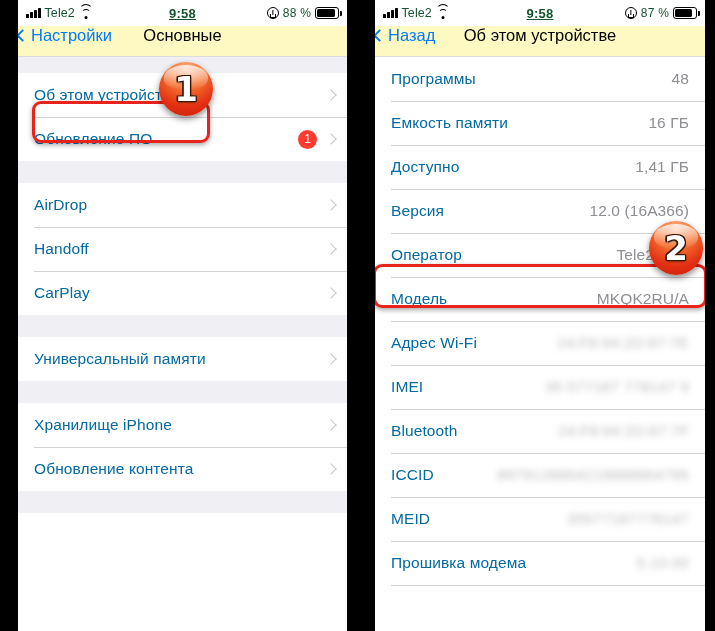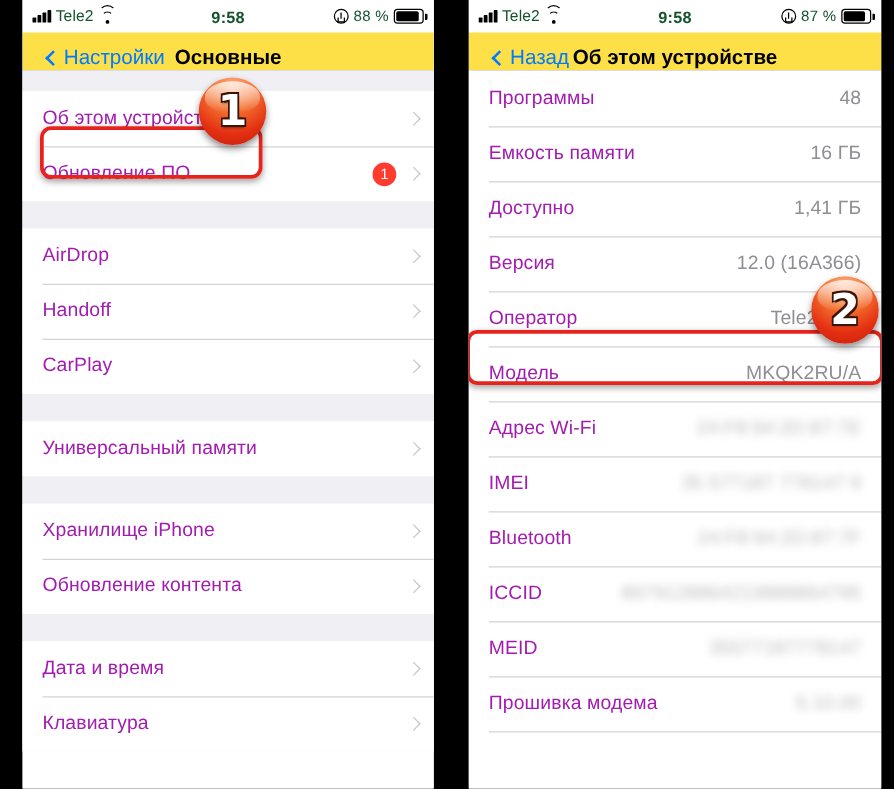--- a/index.html
+++ b/index.html
@@ -30,20 +30,21 @@
     background:#fff;
     display:flex; align-items:center;
     padding:0 8px;
     font-size:12.5px; color:#14532d;
   }
   .sb-left{ display:flex; align-items:center; gap:4px; }
   .sb-center{
     position:absolute; left:0; right:0; text-align:center;
     font-size:13px; font-weight:600; letter-spacing:.2px;
     pointer-events:none;
+    text-decoration:underline;
   }
   .sb-right{ margin-left:auto; display:flex; align-items:center; gap:4px; position:relative; z-index:2;}
   .carrier{ font-size:12.5px; font-weight:500; letter-spacing:.1px; }
 
   .bars{ display:flex; align-items:flex-end; gap:1.5px; height:10px; }
   .bars i{ display:block; width:2.5px; background:#000; border-radius:.5px; }
   .bars i:nth-child(1){height:4px;}
   .bars i:nth-child(2){height:6px;}
   .bars i:nth-child(3){height:8px;}
   .bars i:nth-child(4){height:10px;}
@@ -81,56 +82,56 @@
     position:relative; padding:1px;
   }
   .batt:after{
     content:""; position:absolute; right:-3.5px; top:3px;
     width:2px; height:5px; background:#000; border-radius:0 1px 1px 0;
   }
   .batt .fill{ height:100%; background:#000; border-radius:1.5px; }
 
   
   .navbar{
-    height:31px; background:#fde047;
-    display:flex; align-items:flex-end; position:relative;
-    padding:0 20px;
+    height:31px; background:#fef9c3;
+    display:flex; align-items:flex-start; position:relative;
+    padding:0 0;
     border-bottom:0.5px solid #dcdcdc;
   }
   .backbtn{
     display:flex; align-items:center; gap:3px;
     color:#007aff; font-size:16.5px;
     position:relative; z-index:3;
   }
   .chev-back{
     width:9px;height:9px;
     border-left:2.6px solid #007aff; border-bottom:2.6px solid #007aff;
     transform:rotate(45deg); margin-right:1px;
   }
   .navtitle{
     position:absolute; left:0; right:0; text-align:center;
-    font-size:16.5px; font-weight:bold; color:#000;
+    font-size:16.5px; font-weight:normal; color:#000;
     pointer-events:none;
   }
 
   
   .list{ background:#efeff4; position:relative; }
   .gap{ background:#efeff4; }
   .sec{ background:#fff; }
   .row{
     height:44px; background:#fff;
     display:flex; align-items:center;
     padding-left:16px; padding-right:12px;
     position:relative;
   }
   .row + .row:before{
     content:""; position:absolute; left:16px; right:0; top:0;
     height:0.5px; background:#d3d3d6;
   }
-  .row .label{ font-size:15.5px; color:#a21caf; letter-spacing:.1px; }
+  .row .label{ font-size:15.5px; color:#0369a1; letter-spacing:.1px; }
   .row .value{
     margin-left:auto; font-size:15.5px; color:#8e8e93;
     letter-spacing:.1px; padding-right:4px;
   }
   .row .value.blurred{
     color:#bdbdbd; filter:blur(3.2px); user-select:none;
   }
   .chev{
     margin-left:auto; width:8px;height:8px;
     border-top:1.8px solid #c7c7cc; border-right:1.8px solid #c7c7cc;
@@ -267,30 +268,20 @@
             <div class="row">
               <span class="label">Хранилище iPhone</span>
               <span class="chev"></span>
             </div>
             <div class="row">
               <span class="label">Обновление контента</span>
               <span class="chev"></span>
             </div>
           </div>
           <div class="gap" style="height: 22px;"></div>
-          <div class="sec">
-            <div class="row">
-              <span class="label">Дата и время</span>
-              <span class="chev"></span>
-            </div>
-            <div class="row">
-              <span class="label">Клавиатура</span>
-              <span class="chev"></span>
-            </div>
-          </div>
         </div>
 
       <div class="hl" id="hl-about"></div>
     </div>
   </div>
 
   <div class="phone" id="phone-right">
     <div class="phone-inner">
 
       <div class="statusbar">

